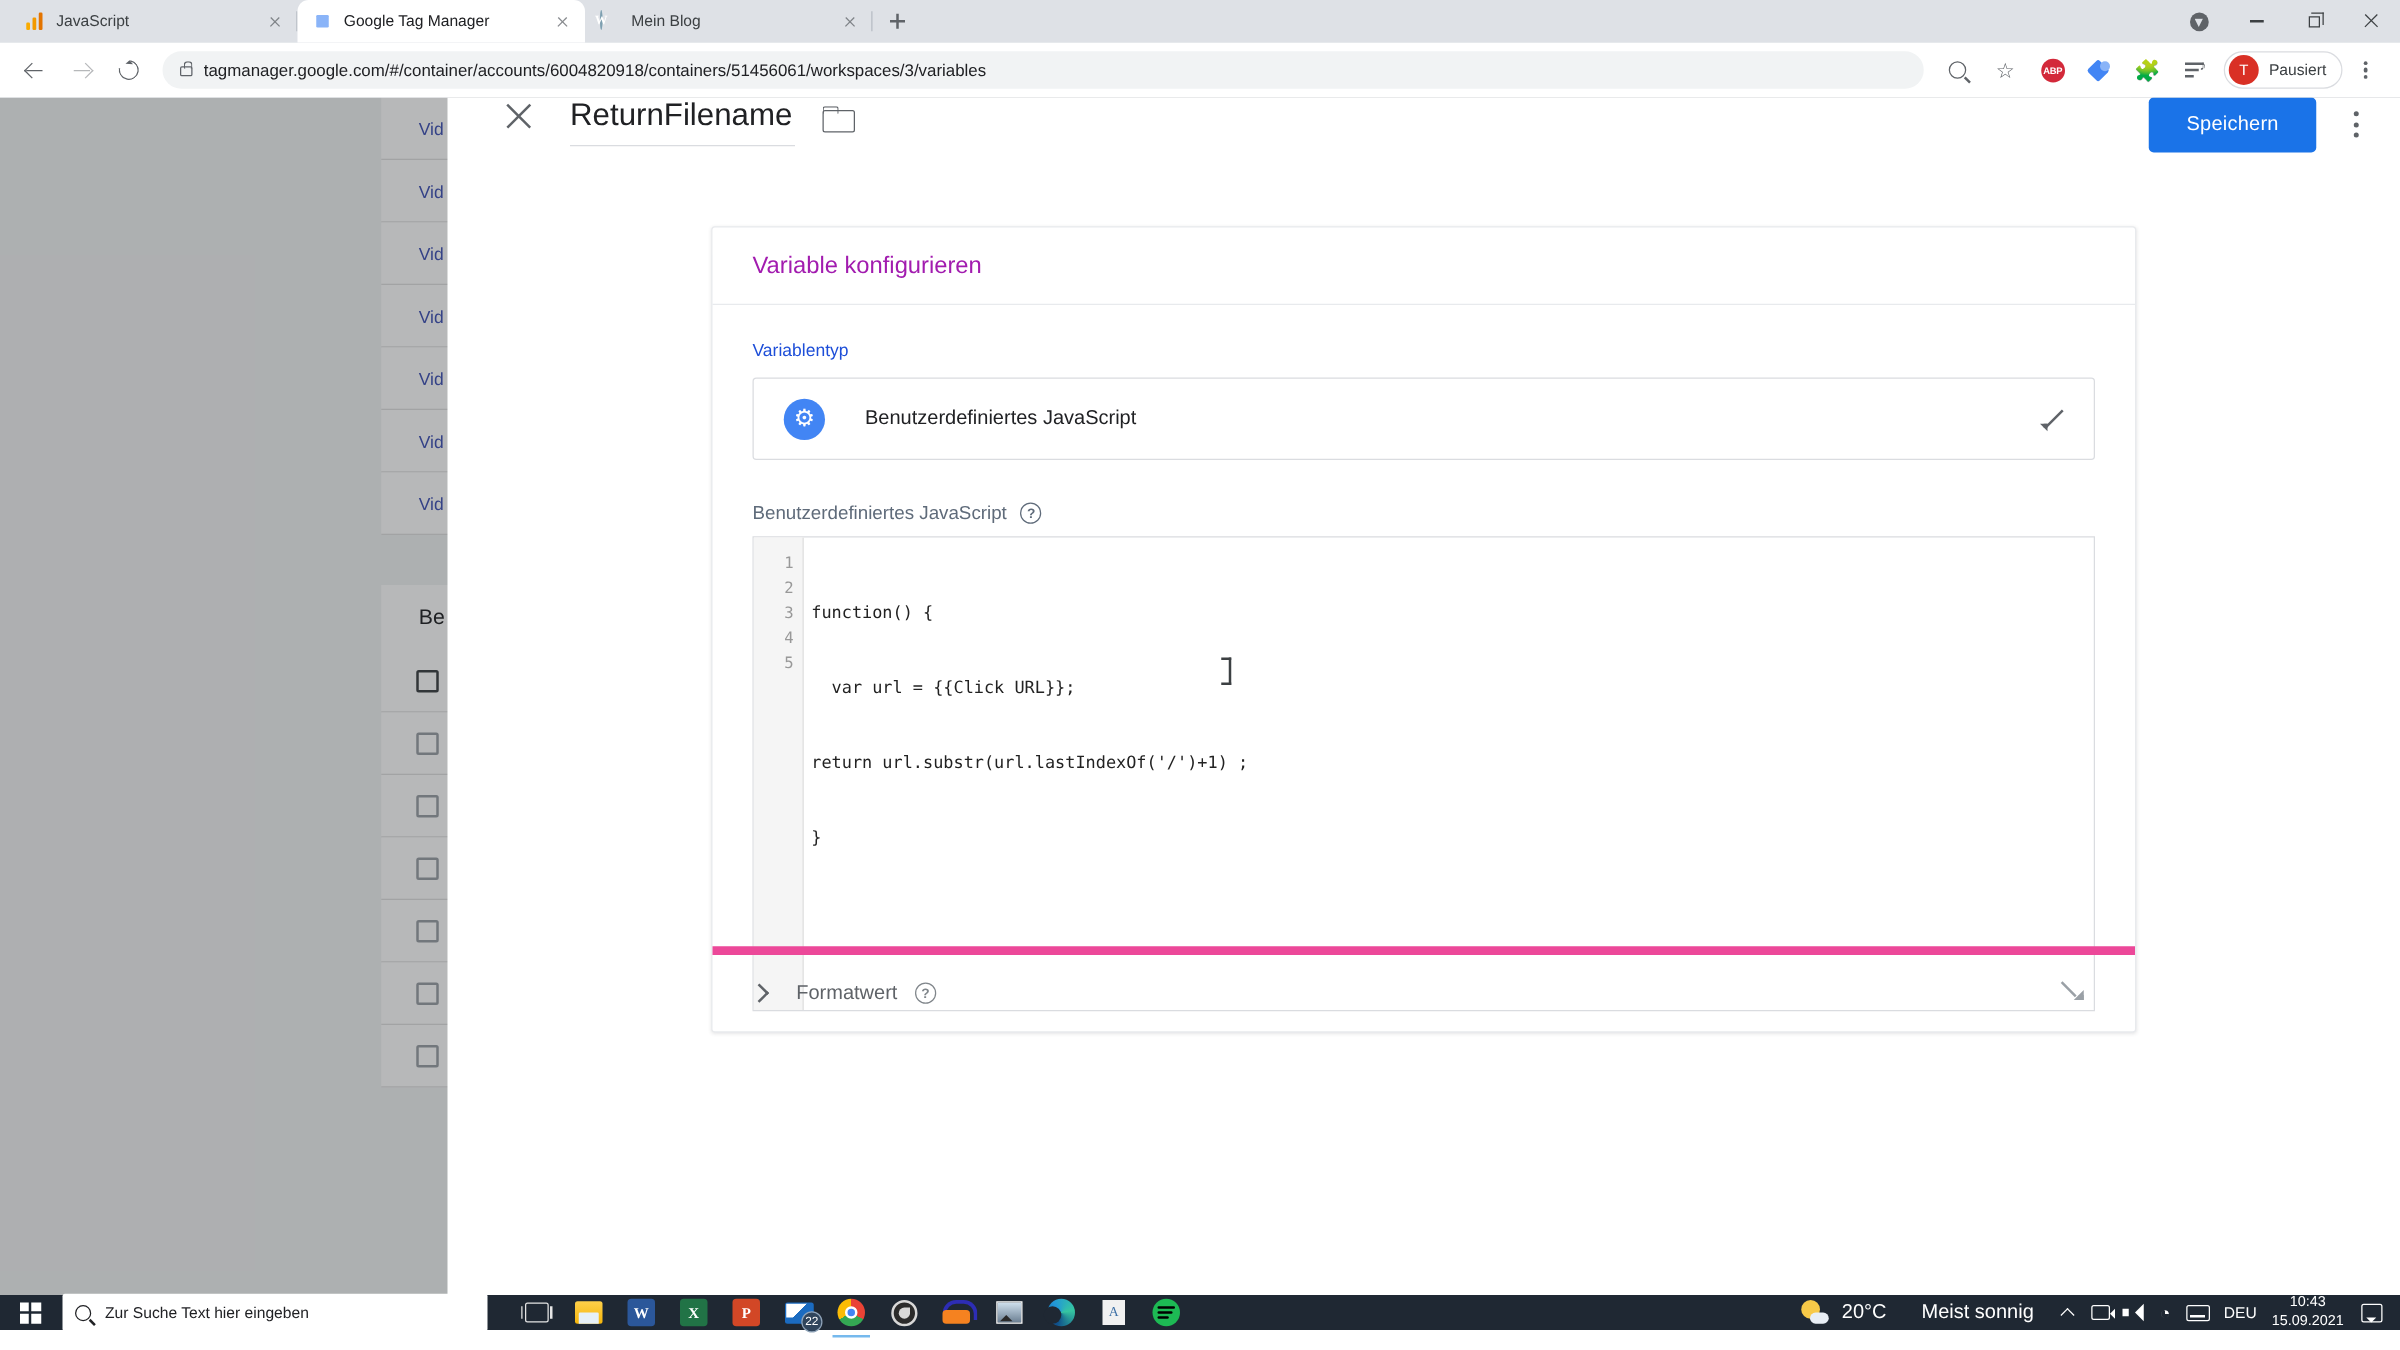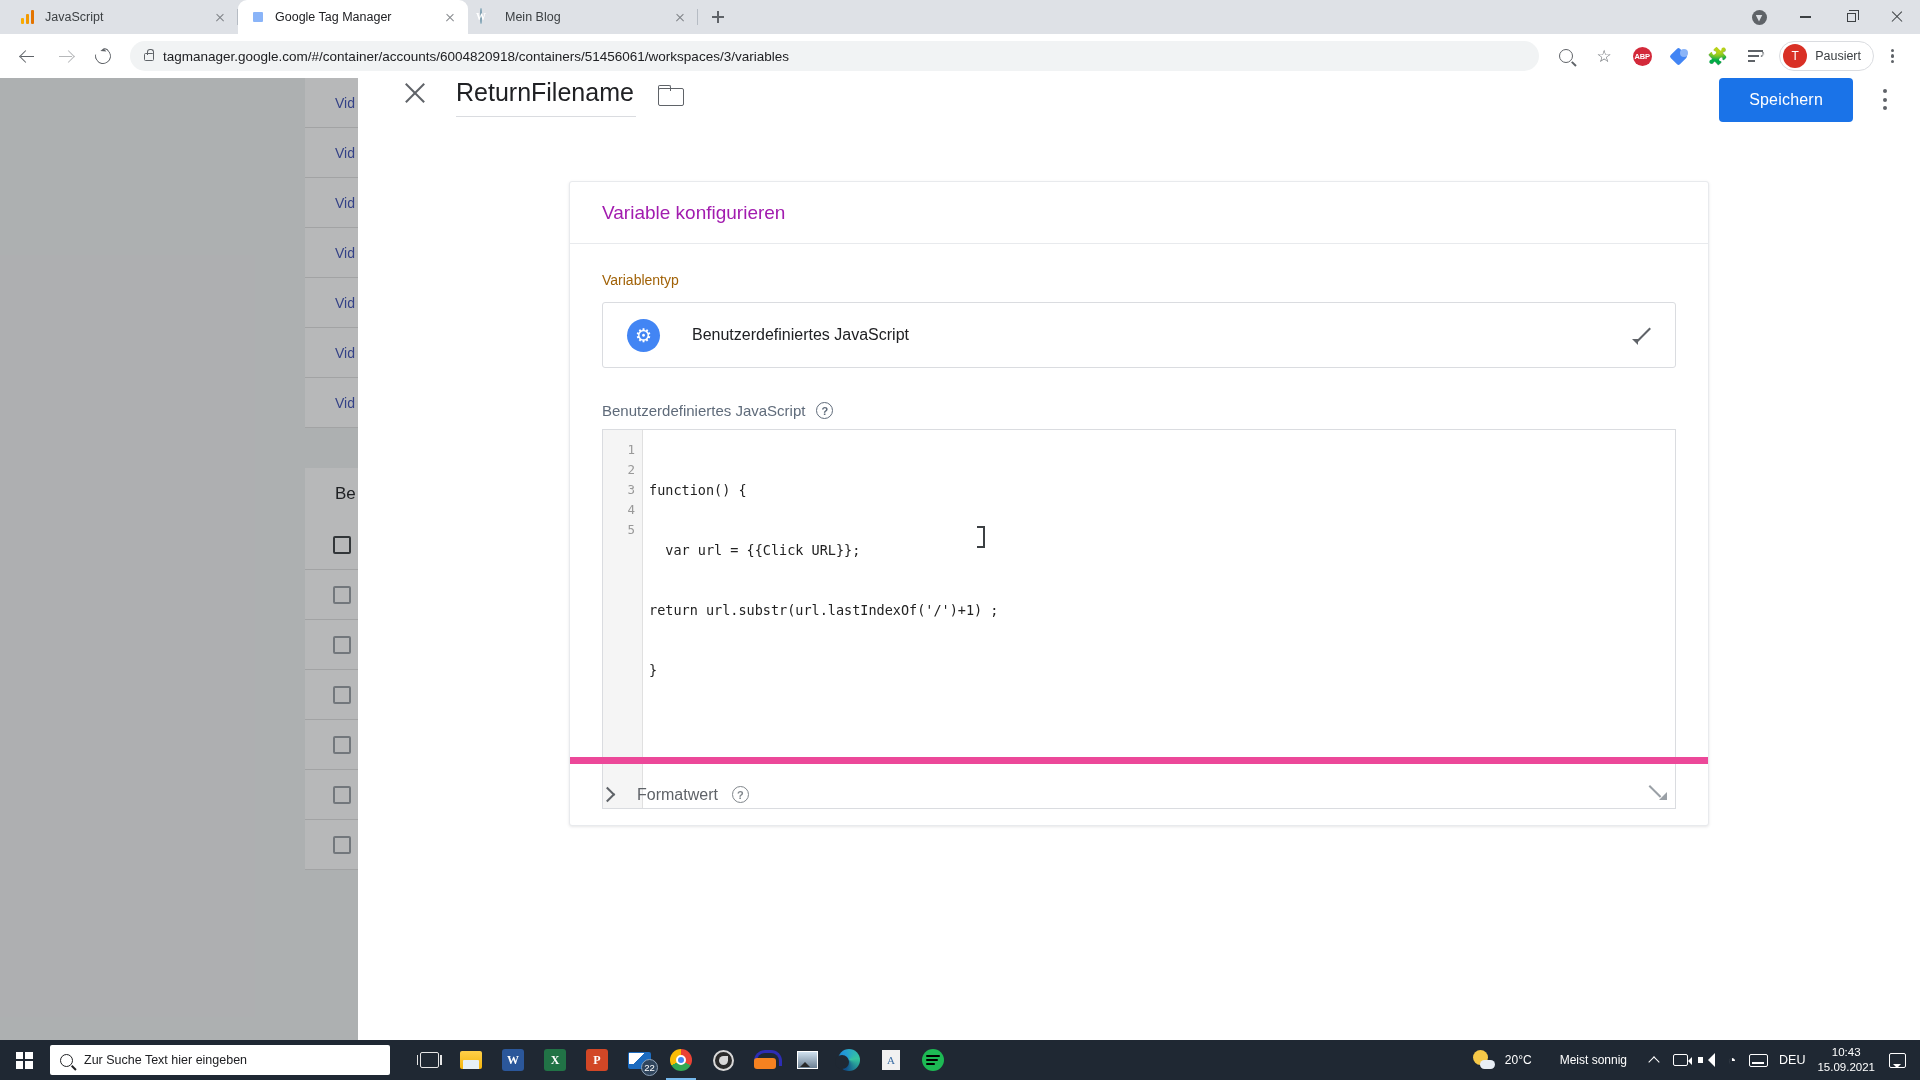--- a/index.html
+++ b/index.html
@@ -146,21 +146,21 @@
   .gtm-kebab { width:5px; height:22px; margin-left:30px; margin-right:4px; position:relative; }
   .gtm-kebab i { position:absolute; left:0; width:4.4px; height:4.4px; border-radius:50%; background:#5f6368; display:block; }
   .gtm-kebab i:nth-child(1){ top:0; } .gtm-kebab i:nth-child(2){ top:8.5px; } .gtm-kebab i:nth-child(3){ top:17px; }
 
   
   .card { position:absolute; left:211px; top:103px; width:1140px; height:645px; background:#fff;
           border:1px solid #e8eaed; border-radius:3px; box-shadow:0 1px 3px rgba(60,64,67,.13); }
   .card-title { height:62px; display:flex; align-items:center; padding:0 32px; font-size:19px;
                 color:#a21caf; border-bottom:1px solid #e8eaed; }
   .card-body { padding:28px 32px 0 32px; }
-  .field-label { font-size:14px; color:#a16207; margin-bottom:14px; }
+  .field-label { font-size:14px; color:#1d4ed8; margin-bottom:14px; }
   .type-row { height:66px; border:1px solid #dadce0; border-radius:3px; display:flex; align-items:center;
               padding:0 22px 0 24px; }
   .type-icon { width:33px; height:33px; border-radius:50%; background:#4285f4; position:relative;
                flex:0 0 33px; margin-right:32px; }
   .gear { position:absolute; left:7px; top:7px; width:19px; height:19px; color:#fff; font-size:19px;
           line-height:19px; text-align:center; }
   .type-name { font-size:16px; color:#202124; }
   .ico-pencil { margin-left:auto; width:22px; height:22px; position:relative; }
   .ico-pencil i { position:absolute; left:3px; top:10px; width:19px; height:2px; background:#5f6368;
                   transform:rotate(-45deg); display:block; }
@@ -191,21 +191,21 @@
   .text-caret:before { top:0; } .text-caret:after { bottom:0; }
   .text-caret i { position:absolute; left:3px; top:0; width:1.6px; height:100%; background:#3c4043; display:block; }
 
   .card-footer { position:absolute; left:0; right:0; bottom:0; height:68px; border-top:7px solid #ec4899;
                  display:flex; align-items:center; padding-left:32px; }
   .chev { width:11px; height:11px; border-right:2px solid #5f6368; border-top:2px solid #5f6368;
           transform:rotate(45deg); margin-right:24px; flex:0 0 11px; }
   .footer-label { font-size:16px; color:#5f6368; }
 
   
-  .taskbar { position:absolute; left:0; bottom:0; width:1920px; height:40px; background:#1f2833;
+  .taskbar { position:absolute; left:0; bottom:16px; width:1920px; height:28px; background:#1f2833;
              display:flex; align-items:center; }
   .start { width:48px; height:40px; display:flex; align-items:center; justify-content:center; }
   .winlogo { width:17px; height:17px; display:grid; grid-template-columns:1fr 1fr; grid-gap:2px; }
   .winlogo i { background:#fff; display:block; }
   .tb-search { width:340px; height:30px; background:#fff; border-radius:2px; display:flex; align-items:center;
                padding:0 10px; margin-left:2px; }
   .tb-search .mg { width:13px; height:13px; border:1.5px solid #202124; border-radius:50%; position:relative; margin-right:11px; flex:0 0 13px; }
   .tb-search .mg:after { content:""; position:absolute; right:-5px; bottom:-3px; width:6px; height:1.5px; background:#202124; transform:rotate(45deg); }
   .tb-search span { font-size:12.5px; color:#202124; }
   .tb-icons { display:flex; align-items:center; margin-left:18px; }
@@ -245,21 +245,21 @@
   .ico-spotify i { position:absolute; left:4px; height:2.2px; background:#000; border-radius:2px; display:block; }
   .ico-spotify i:nth-child(1){ top:6px; width:14px; }
   .ico-spotify i:nth-child(2){ top:10px; width:12px; }
   .ico-spotify i:nth-child(3){ top:14px; width:9px; }
 
   .tray { margin-left:auto; display:flex; align-items:center; padding-right:6px; }
   .weather { display:flex; align-items:center; margin-right:14px; }
   .wicon { width:22px; height:22px; position:relative; margin-right:10px; }
   .wicon .sun { position:absolute; left:0; top:1px; width:15px; height:15px; background:#f7c948; border-radius:50%; }
   .wicon .cloud { position:absolute; right:0; bottom:2px; width:15px; height:9px; background:#e8eef5; border-radius:6px; }
-  .wtext { font-size:12px; color:#fff; }
+  .wtext { font-size:16px; color:#fff; }
   .tray-ico { width:26px; height:40px; display:flex; align-items:center; justify-content:center; }
   .caret-up { width:8px; height:8px; border-left:1.5px solid #fff; border-top:1.5px solid #fff; transform:rotate(45deg); margin-top:3px; }
   .ico-cam { width:15px; height:12px; border:1.5px solid #fff; border-radius:2px; position:relative; }
   .ico-cam:after { content:""; position:absolute; right:-5px; top:2px; border:4px solid transparent; border-right-color:#fff; }
   .ico-vol { width:16px; height:14px; position:relative; }
   .ico-vol:before { content:""; position:absolute; left:0; top:4px; width:5px; height:6px; background:#fff; }
   .ico-vol:after { content:""; position:absolute; left:3px; top:0; border:7px solid transparent; border-right-color:#fff; }
   .ico-wifi { font-size:14px; color:#fff; transform:rotate(0deg); }
   .ico-kbd { width:19px; height:13px; border:1.5px solid #fff; border-radius:2px; position:relative; }
   .ico-kbd:after { content:""; position:absolute; left:2.5px; bottom:2px; right:2.5px; height:1.5px; background:#fff; }

